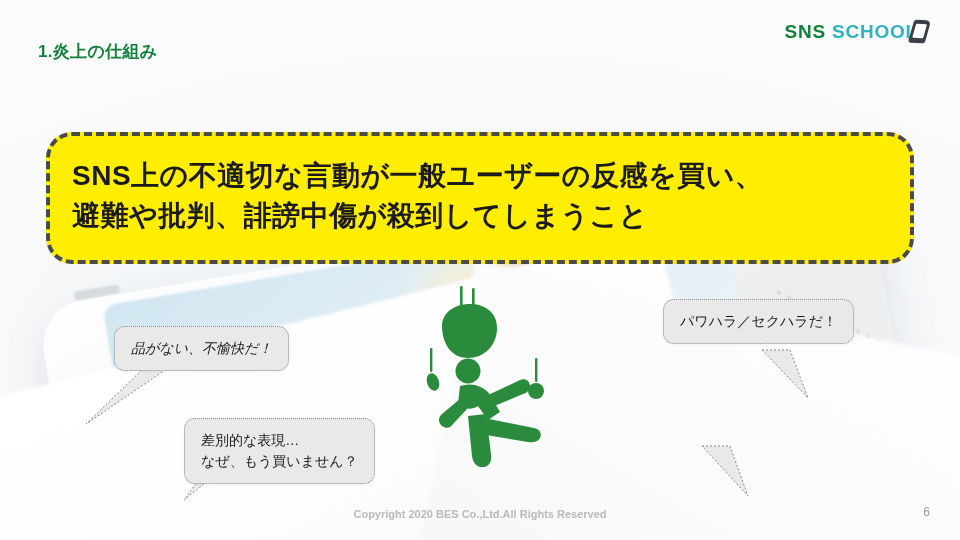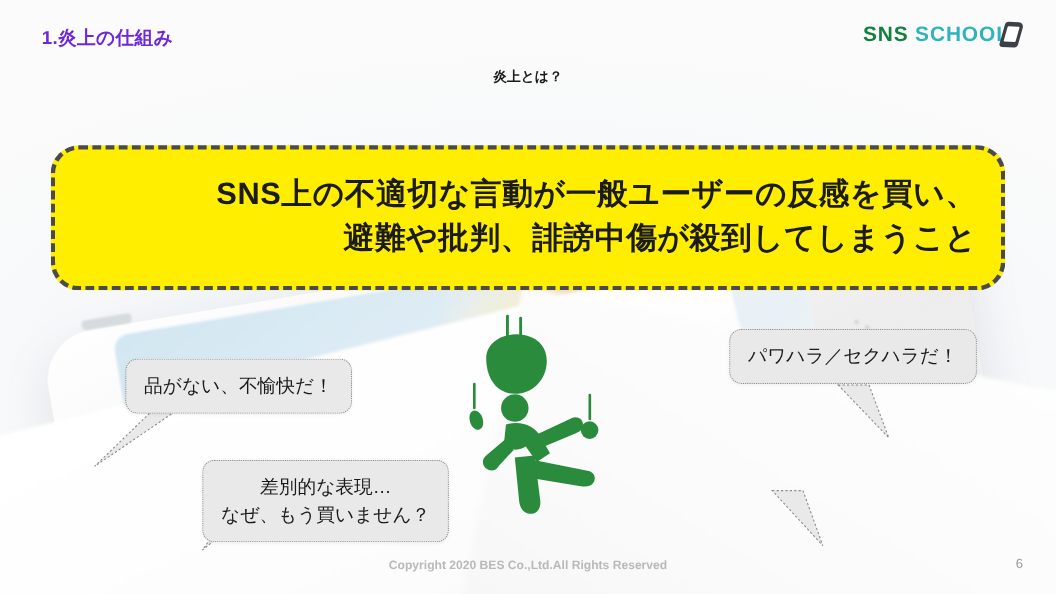--- a/index.html
+++ b/index.html
@@ -135,24 +135,24 @@
     position: absolute;
     left: 400px; top: 236px;
     width: 150px; height: 110px;
     background: radial-gradient(ellipse at 50% 50%, rgba(255,238,190,0.75) 0%, rgba(255,245,220,0.25) 55%, rgba(255,255,255,0) 80%);
     filter: blur(3px);
   }
 
   
   .slide-title {
     position: absolute;
-    left: 38px; top: 23px;
+    left: 38px; top: 40px;
     font-size: 17px;
     font-weight: bold;
-    color: #6d28d9;
+    color: #15803d;
     letter-spacing: 0.3px;
     white-space: nowrap;
   }
   .logo {
     position: absolute;
     right: 32px; top: 20px;
     display: flex;
     align-items: center;
     font-size: 19px;
     font-weight: bold;
@@ -190,21 +190,21 @@
   
   .yellow-box {
     position: absolute;
     left: 46px; top: 132px;
     width: 868px;
     box-sizing: border-box;
     padding: 20px 22px 24px;
     background: #ffee00;
     border: 4px dashed #4a4a4a;
     border-radius: 26px;
-    text-align: right;
+    text-align: left;
   }
   .yellow-line {
     font-size: 28px;
     font-weight: bold;
     color: #1b1b1b;
     line-height: 1.42;
     letter-spacing: 0.5px;
     white-space: nowrap;
   }
 
@@ -215,24 +215,24 @@
     width: 140px; height: 190px;
   }
 
   
   .bubble {
     position: absolute;
     background: #e9e9e9;
     border: 1px dotted #8a8a8a;
     border-radius: 11px;
     padding: 11px 16px;
-    font-size: 17px;
+    font-size: 14px;
     color: #1a1a1a;
     line-height: 1.5;
-    text-align: center;
+    text-align: left;
     white-space: nowrap;
     box-shadow: 0 1px 3px rgba(0,0,0,0.05);
   }
   .bubble-tail {
     position: absolute;
     overflow: visible;
   }
 
   
   .footer-copy {
@@ -270,21 +270,20 @@
   </div>
 
   <div class="slide-title">1.炎上の仕組み</div>
 
   <div class="logo">
     <span class="logo-sns">SNS</span>
     <span class="logo-school">SCHOOL</span>
     <span class="logo-device"></span>
   </div>
 
-  <div class="subtitle">炎上とは？</div>
 
   <div class="yellow-box">
     <div class="yellow-line">SNS上の不適切な言動が一般ユーザーの反感を買い、</div>
     <div class="yellow-line">避難や批判、誹謗中傷が殺到してしまうこと</div>
   </div>
 
   <div class="figure">
     <svg width="140" height="190" viewBox="0 0 140 190">
       <g fill="#2a8b3c">
 
@@ -309,21 +308,21 @@
         <path d="M64 132 L114 142 C120 143, 122 148, 120 152 C118 156, 113 157, 108 156 L60 148 Z"></path>
 
         <path d="M48 130 L52 170 C53 178, 58 182, 64 181 C70 180, 72 174, 71 168 L66 128 Z"></path>
       </g>
     </svg>
   </div>
 
   <svg class="bubble-tail" style="left:82px; top:362px; width:170px; height:80px;">
     <polygon points="66,2 92,2 4,62" fill="#e9e9e9" stroke="#8a8a8a" stroke-width="1" stroke-dasharray="2,2"></polygon>
   </svg>
-  <div class="bubble" style="left:114px; top:326px;">
+  <div class="bubble" style="left:114px; top:326px;font-style:italic;">
     <div>品がない、不愉快だ！</div>
   </div>
 
   <svg class="bubble-tail" style="left:180px; top:448px; width:170px; height:70px;">
     <polygon points="40,2 66,2 4,52" fill="#e9e9e9" stroke="#8a8a8a" stroke-width="1" stroke-dasharray="2,2"></polygon>
   </svg>
   <div class="bubble" style="left:184px; top:405px;margin-top:13px;">
     <div>差別的な表現…</div>
     <div>なぜ、もう買いません？</div>
   </div>

